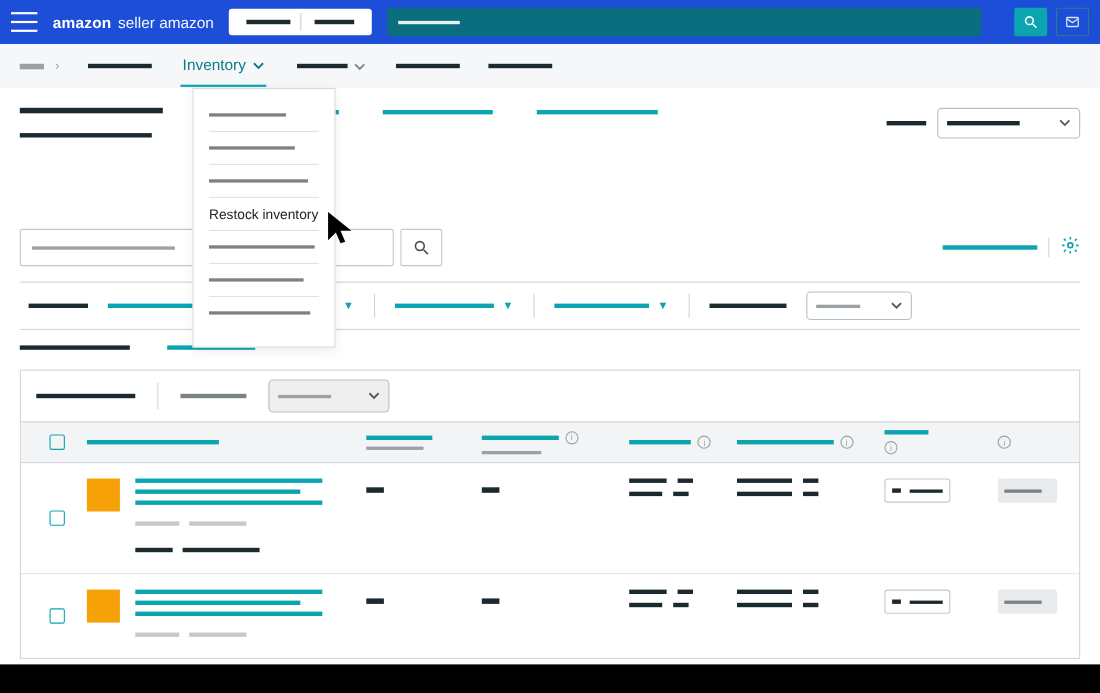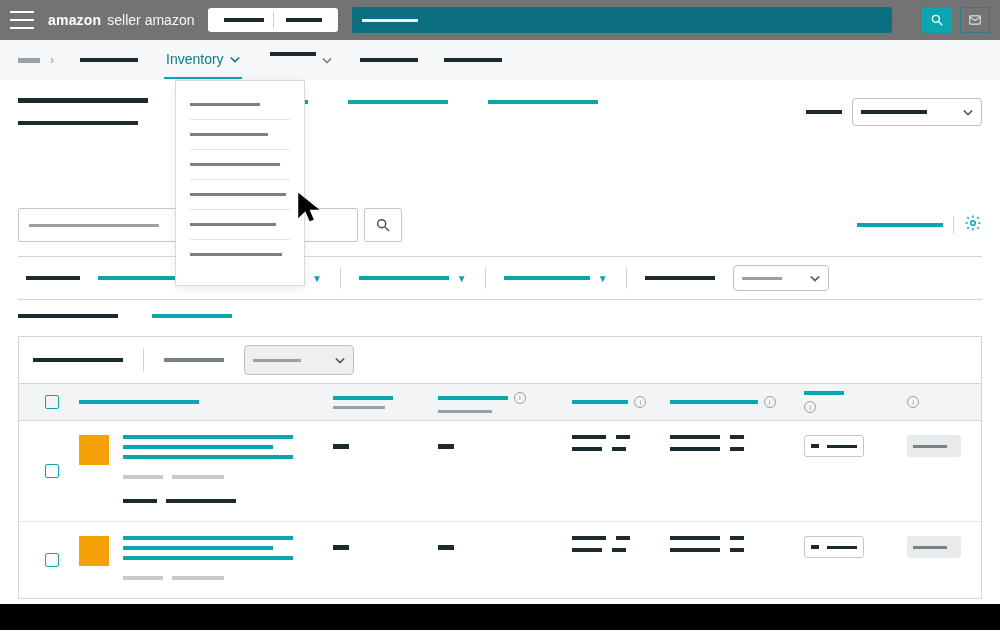--- a/index.html
+++ b/index.html
@@ -7,39 +7,39 @@
 
   
   .bar { display: inline-block; height: 4px; border-radius: 0; }
   .b-dark  { background: #1b2a2e; }
   .b-teal  { background: #0aa5b1; }
   .b-gray  { background: #9aa1a6; }
   .b-lt    { background: #c5cace; }
   .b-mid   { background: #7a8286; }
 
   
-  .topbar { background: #737373; height: 40px; display: flex; align-items: center; padding: 0 10px; gap: 14px; position: relative; }
+  .topbar { background: #1d4ed8; height: 40px; display: flex; align-items: center; padding: 0 10px; gap: 14px; position: relative; }
   .hamburger { width: 24px; height: 18px; display: flex; flex-direction: column; justify-content: space-between; cursor: pointer; }
   .hamburger span { height: 2px; background: #fff; }
   .logo { color: #fff; font-size: 14px; display: flex; align-items: center; gap: 1px; }
   .logo .am { font-weight: 700; letter-spacing: .2px; }
   .logo .sc { font-weight: 500; opacity: .95; }
   .acctsel { background: #fff; height: 24px; width: 130px; border-radius: 3px; display: flex; align-items: center; justify-content: center; position: relative; }
   .acctsel::after { content: ''; position: absolute; left: 50%; top: 4px; bottom: 4px; width: 1px; background: #c9cfd3; }
   .searchbar { flex: 1; height: 26px; background: #0b6e7e; max-width: 540px; border-radius: 2px; display: flex; align-items: center; padding-left: 10px; }
   .top-right { margin-left: auto; display: flex; gap: 8px; }
   .iconbtn { width: 30px; height: 26px; background: #0aa5b1; display: flex; align-items: center; justify-content: center; border-radius: 2px; }
   .iconbtn.mail { background: transparent; border: 1px solid #2d7a88; }
   .iconbtn svg { width: 14px; height: 14px; }
 
   
   .subnav { background: #f5f7f8; height: 40px; display: flex; align-items: center; padding: 0 18px; gap: 26px; font-size: 14px; color: #333; }
   .crumb { display: flex; align-items: center; gap: 10px; color: #8a8e91; }
   .crumb .arrow { color: #9aa1a6; font-size: 12px; }
-  .navitem { position: relative; color: #222; font-size: 14px; display: flex; align-items: flex-start; gap: 6px; padding: 10px 2px; }
+  .navitem { position: relative; color: #222; font-size: 14px; display: flex; align-items: center; gap: 6px; padding: 10px 2px; }
   .navitem.inv { color: #0a7c8a; border-bottom: 2px solid #0aa5b1; }
   .chev { display: inline-block; }
   .chev svg { width: 10px; height: 8px; }
 
   
   .content { padding: 10px 18px 0 18px; position: relative; }
   .heading-row { display: flex; align-items: flex-start; gap: 40px; margin-top: 8px; }
   .right-ctrl { margin-left: auto; display: flex; align-items: center; gap: 10px; }
   .selectbox { border: 1px solid #b9bec2; height: 28px; width: 130px; border-radius: 4px; display: flex; align-items: center; justify-content: space-between; padding: 0 8px; }
   .page-search { display: flex; align-items: center; margin-top: 82px; }
@@ -400,20 +400,23 @@
 <div class="menu">
   <div class="mitem">
       <span class="bar b-mid" style="width:70px;height:3px"></span>
     </div>
   <div class="mitem">
       <span class="bar b-mid" style="width:78px;height:3px"></span>
     </div>
   <div class="mitem">
       <span class="bar b-mid" style="width:90px;height:3px"></span>
     </div>
+  <div class="mitem lbl">
+      <span>Restock inventory</span>
+    </div>
   <div class="mitem">
       <span class="bar b-mid" style="width:96px;height:3px"></span>
     </div>
   <div class="mitem">
       <span class="bar b-mid" style="width:86px;height:3px"></span>
     </div>
   <div class="mitem">
       <span class="bar b-mid" style="width:92px;height:3px"></span>
     </div>
 </div>

